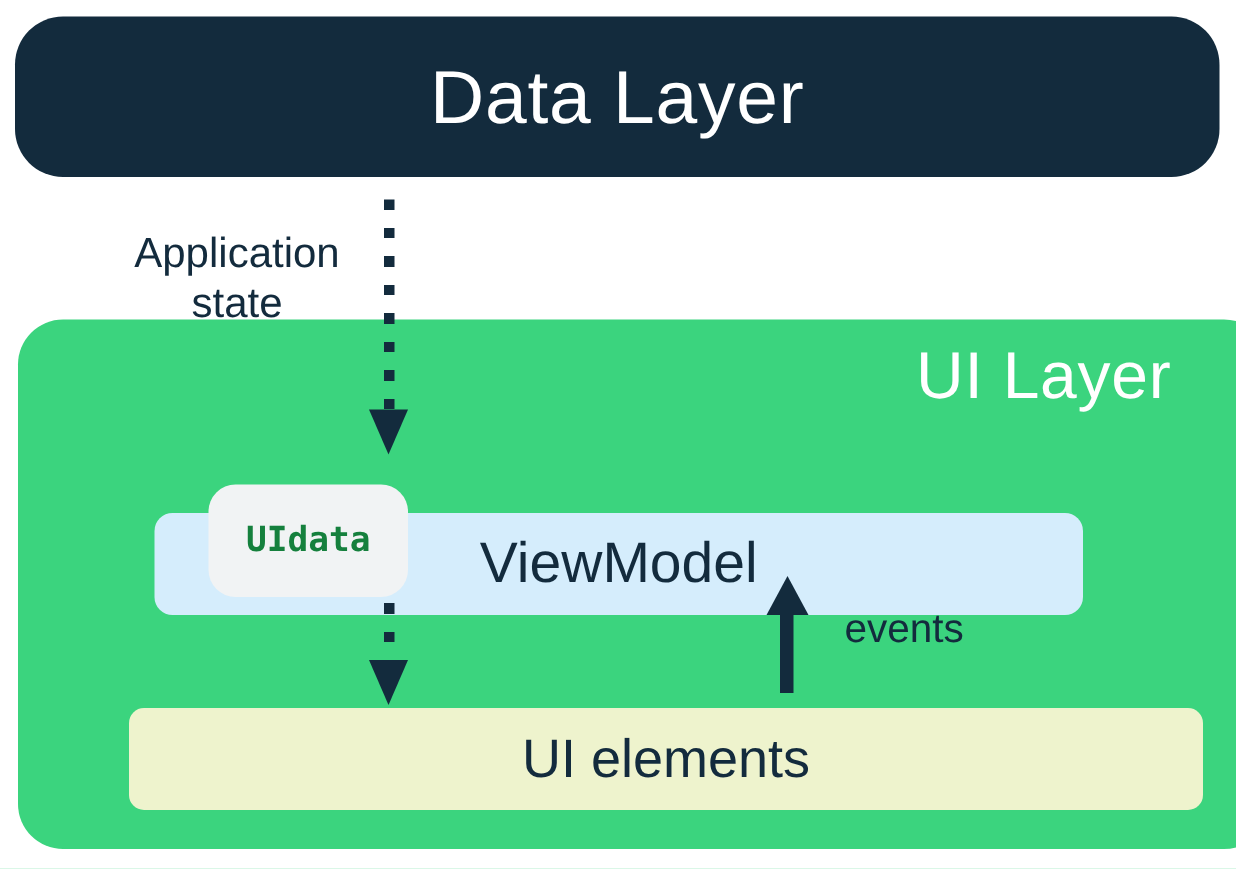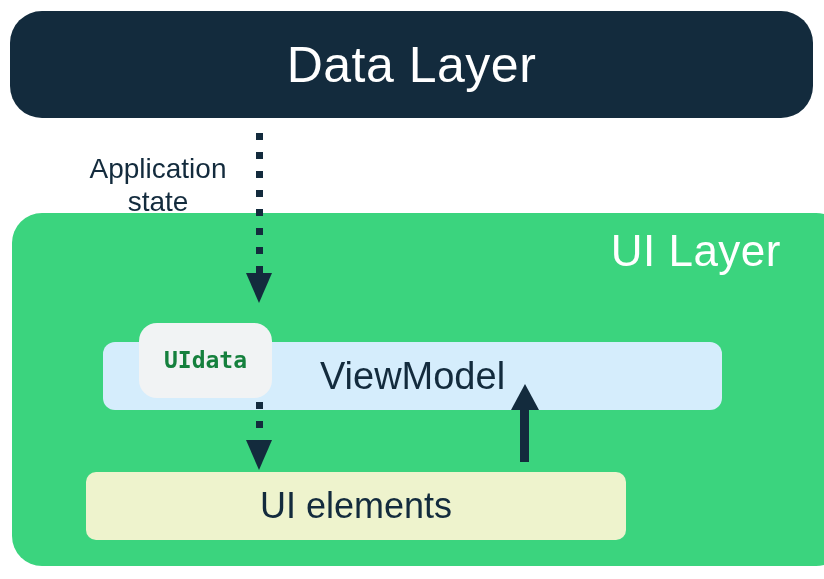--- a/index.html
+++ b/index.html
@@ -90,21 +90,21 @@
     font-weight: bold;
     font-size: 23px;
     line-height: 33px;
     color: #15803d;
   }
 
   
   .ui-elements-box {
     position: absolute;
     left: 86px; top: 472px;
-    width: 540px; height: 68px;
+    width: 716px; height: 68px;
     background: #EEF3CD;
     border-radius: 10px;
     display: flex; align-items: center; justify-content: center;
     z-index: 2;
   }
   .ui-elements-box .box-label {
     color: #132B3D;
     font-size: 36px;
   }
 
@@ -182,18 +182,19 @@
   <div class="ui-state-chip">
     <span>UI</span>
     <span>data</span>
   </div>
 
   <div class="dotted-line arrow2"></div>
   <div class="arrowhead-down arrow2"></div>
 
   <div class="events-arrow-head"></div>
   <div class="events-arrow-shaft"></div>
+  <span class="events-label">events</span>
 
   <div class="ui-elements-box">
     <span class="box-label">UI elements</span>
   </div>
 
 </div>
 
 </body></html>

